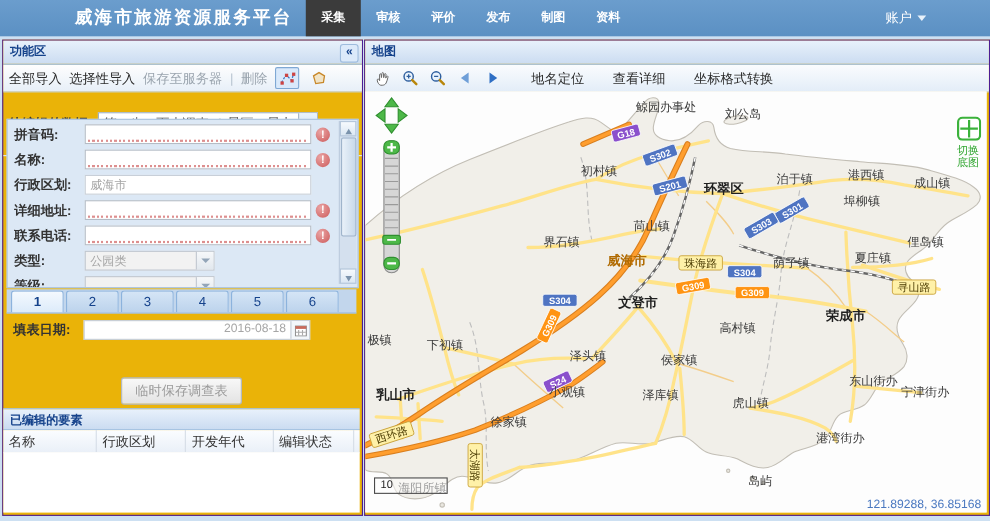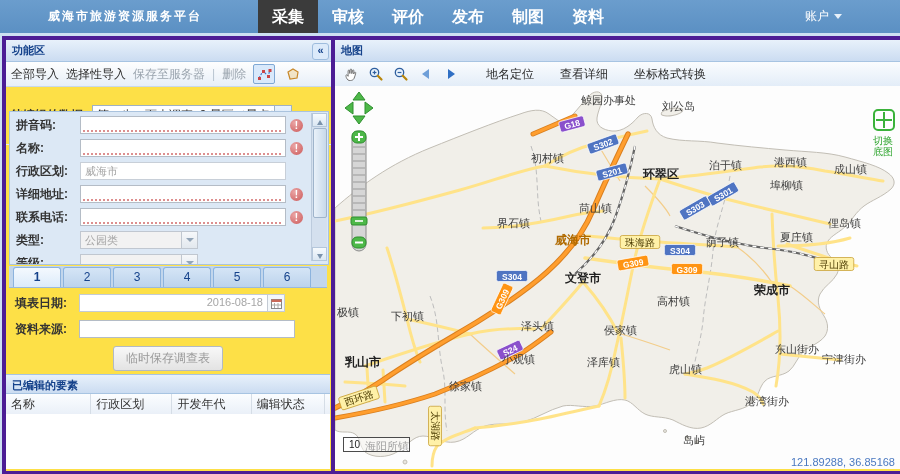--- a/index.html
+++ b/index.html
@@ -3,30 +3,30 @@
 <meta charset="utf-8">
 <style>
   html,body{margin:0;padding:0;}
   body{width:900px;height:474px;overflow:hidden;background:#cde0f2;
        font-family:"Liberation Sans","DejaVu Sans",sans-serif;font-size:12px;color:#333;}
   .app{position:relative;width:900px;height:474px;}
 
   
   .topbar{position:absolute;left:0;top:0;width:900px;height:33px;
           background:linear-gradient(#6b9dcd,#5b90c3);display:flex;align-items:stretch;}
-  .app-title{color:#fff;font-size:12px;font-weight:bold;line-height:33px;padding-left:48px;
+  .app-title{color:#fff;font-size:16px;font-weight:bold;line-height:33px;padding-left:68px;
              letter-spacing:2px;width:210px;}
   .menu{display:flex;align-items:stretch;}
-  .mi{color:#fff;font-size:16px;font-weight:bold;line-height:33px;padding:0 14px;cursor:pointer;text-decoration:none;}
+  .mi{color:#fff;font-size:11px;font-weight:bold;line-height:33px;padding:0 14px;cursor:pointer;text-decoration:none;}
   .mi.active{background:#3b3b3b;}
   .account{margin-left:auto;margin-right:58px;color:#fff;font-size:12px;line-height:33px;cursor:pointer;display:flex;align-items:center;gap:5px;}
   .caret{width:0;height:0;border-left:4px solid transparent;border-right:4px solid transparent;border-top:5px solid #e8f1fa;}
 
   
-  .panel{position:absolute;background:#fde047;border:4px solid #4c1d95;}
+  .panel{position:absolute;background:#eab308;border:1px solid #4c1d95;}
   .phead{height:21px;background:linear-gradient(#e8f1fb,#cbdcf1);border-bottom:1px solid #a7c4e2;
          color:#15428b;font-size:11px;font-weight:bold;line-height:21px;padding:0 6px;position:relative;}
   .collapse{position:absolute;right:3px;top:3px;width:15px;height:15px;border:1px solid #9ebcdd;border-radius:3px;
             background:#dceafa;color:#15428b;font-size:11px;line-height:13px;text-align:center;cursor:pointer;}
   .collapse::before{content:"\00AB";}
 
   
   #left{left:2px;top:36px;width:326px;height:431px;}
   .ltoolbar{height:24px;background:linear-gradient(#fefefe,#e7eff8);border-bottom:1px solid #c9d9ea;
             display:flex;align-items:center;padding:0 5px;gap:7px;font-size:12px;}
@@ -262,26 +262,20 @@
             <rect x="0.5" y="1.5" width="10" height="9" fill="#fff" stroke="#888"></rect>
             <rect x="0.5" y="1.5" width="10" height="2.5" fill="#c96a5a"></rect>
             <line x1="3.5" y1="5" x2="3.5" y2="10" stroke="#aaa"></line>
               <line x1="7" y1="5" x2="7" y2="10" stroke="#aaa"></line>
             <line x1="1" y1="7" x2="10" y2="7" stroke="#aaa"></line>
           </svg>
         </span>
       </div>
     </div>
 
-    <div class="xrow" id="srcrow">
-      <label class="flabel">资料来源:</label>
-      <div class="fi" style="width:214px">
-          <span class="fval"></span>
-        </div>
-    </div>
 
     <div class="saverow">
       <span class="savebtn">临时保存调查表</span>
     </div>
 
     <div class="feathead">已编辑的要素</div>
     <div class="feattable">
       <div class="ftr">
         <span class="fth" style="width:86px">名称</span>
         <span class="fth" style="width:82px">行政区划</span>

